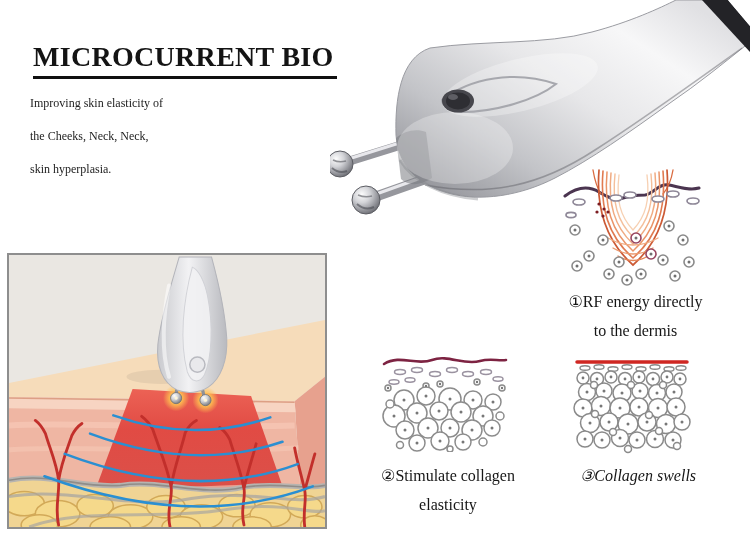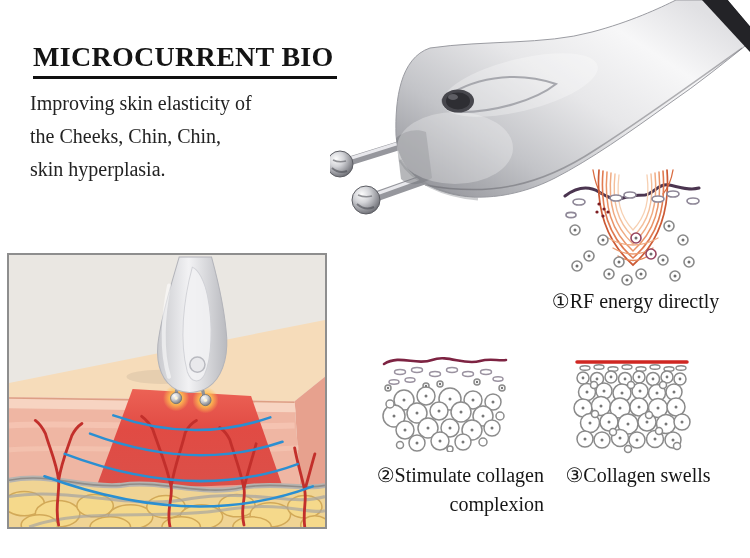--- a/index.html
+++ b/index.html
@@ -1,43 +1,43 @@
 <!DOCTYPE html>
 <html><head>
 <meta charset="utf-8">
 <style>
   html,body{margin:0;padding:0;background:#ffffff;}
   .canvas{position:relative;width:750px;height:558px;background:#ffffff;overflow:hidden;
           font-family:"Liberation Serif","DejaVu Serif",serif;color:#1c1c1c;}
   .title{position:absolute;left:33px;top:42px;margin:0;font-size:28px;font-weight:bold;
          letter-spacing:.3px;color:#141414;border-bottom:3px solid #101010;
          padding:0 3px 3px 0;display:inline-block;line-height:1.1;}
-  .desc{position:absolute;left:30px;top:87px;font-size:20px;line-height:33px;color:#222;}
-  .caption{position:absolute;font-size:20px;line-height:29px;text-align:center;color:#161616;}
+  .desc{position:absolute;left:30px;top:87px;font-size:12px;line-height:33px;color:#222;}
+  .caption{position:absolute;font-size:16px;line-height:29px;text-align:center;color:#161616;}
   .cap1{left:538px;top:287px;width:195px;}
-  .cap2{left:352px;top:461px;width:192px;text-align:right;}
-  .cap3{left:538px;top:461px;width:200px;}
+  .cap2{left:352px;top:461px;width:192px;}
+  .cap3{left:538px;top:461px;width:200px;font-style:italic;}
   .dev-photo{position:absolute;left:330px;top:0;width:420px;height:235px;}
   .frame{position:absolute;left:7px;top:253px;width:320px;height:276px;border:2px solid #8e8e8e;
          box-sizing:border-box;background:#fff;}
   .frame svg{display:block;width:100%;height:100%;}
   .illus1{position:absolute;left:563px;top:168px;width:140px;height:118px;}
   .illus2{position:absolute;left:380px;top:352px;width:130px;height:100px;}
   .illus3{position:absolute;left:572px;top:352px;width:120px;height:102px;}
 </style>
 </head>
 <body>
 
 <div class="canvas">
 
   <h1 class="title">MICROCURRENT BIO</h1>
 
   <div class="desc">
     <div>Improving skin elasticity of</div>
-    <div>the Cheeks, Chin, Chin,</div>
+    <div>the Cheeks, Neck, Neck,</div>
     <div>skin hyperplasia.</div>
   </div>
 
   <svg class="dev-photo" viewBox="0 0 420 235" aria-hidden="true">
     <defs>
       <linearGradient id="bodyG" gradientUnits="userSpaceOnUse" x1="140" y1="230" x2="310" y2="-30">
         <stop offset="0" stop-color="#8f9096"></stop>
           <stop offset="0.28" stop-color="#c3c4c8"></stop>
         <stop offset="0.55" stop-color="#e7e7e9"></stop>
           <stop offset="0.8" stop-color="#f7f7f8"></stop>
@@ -239,20 +239,21 @@
           <circle cx="112" cy="108" r="1.5"></circle>
         <circle cx="64" cy="112" r="1.5"></circle>
           <circle cx="73" cy="70" r="1.5"></circle>
           <circle cx="88" cy="86" r="1.5"></circle>
       </g>
     </g>
   </svg>
 
   <div class="caption cap1">
     <div>①RF energy directly</div>
+    <div>to the dermis</div>
   </div>
 
   <svg class="illus2" viewBox="0 0 130 100" aria-hidden="true">
     <path d="M4,12 C20,2 36,14 52,8 C68,2 84,14 100,9 C110,6 118,9 126,8" stroke="#7d2342" stroke-width="2.6" fill="none" stroke-linecap="round"></path>
     <g fill="#ffffff" stroke="#9a92a0" stroke-width="1.5">
       <ellipse cx="20" cy="20" rx="5.5" ry="2.4"></ellipse>
         <ellipse cx="37" cy="18" rx="5.5" ry="2.4"></ellipse>
       <ellipse cx="55" cy="22" rx="5.5" ry="2.4"></ellipse>
         <ellipse cx="72" cy="18" rx="5.5" ry="2.4"></ellipse>
       <ellipse cx="88" cy="22" rx="5.5" ry="2.4"></ellipse>
@@ -315,21 +316,21 @@
           <circle cx="60" cy="32" r="1.2"></circle>
           <circle cx="97" cy="30" r="1.2"></circle>
         <circle cx="122" cy="36" r="1.2"></circle>
           <circle cx="46" cy="34" r="1.2"></circle>
       </g>
     </g>
   </svg>
 
   <div class="caption cap2">
     <div>②Stimulate collagen</div>
-    <div>complexion</div>
+    <div>elasticity</div>
   </div>
 
   <svg class="illus3" viewBox="0 0 118 102" aria-hidden="true">
     <line x1="4" y1="10" x2="114" y2="10" stroke="#cf2722" stroke-width="3.5" stroke-linecap="round"></line>
     <g fill="#ffffff" stroke="#8a8a8a" stroke-width="1.4">
       <ellipse cx="12" cy="16" rx="5" ry="2.2"></ellipse>
         <ellipse cx="26" cy="15" rx="5" ry="2.2"></ellipse>
       <ellipse cx="40" cy="17" rx="5" ry="2.2"></ellipse>
         <ellipse cx="54" cy="15" rx="5" ry="2.2"></ellipse>
       <ellipse cx="68" cy="17" rx="5" ry="2.2"></ellipse>

